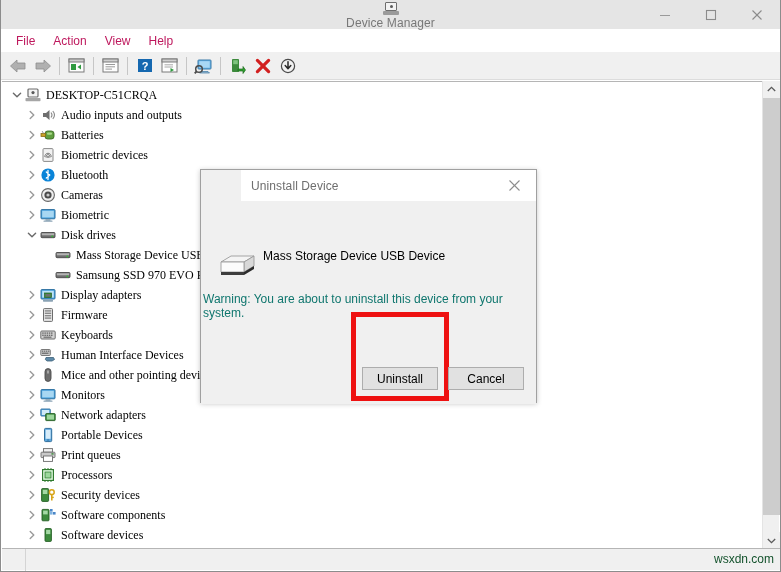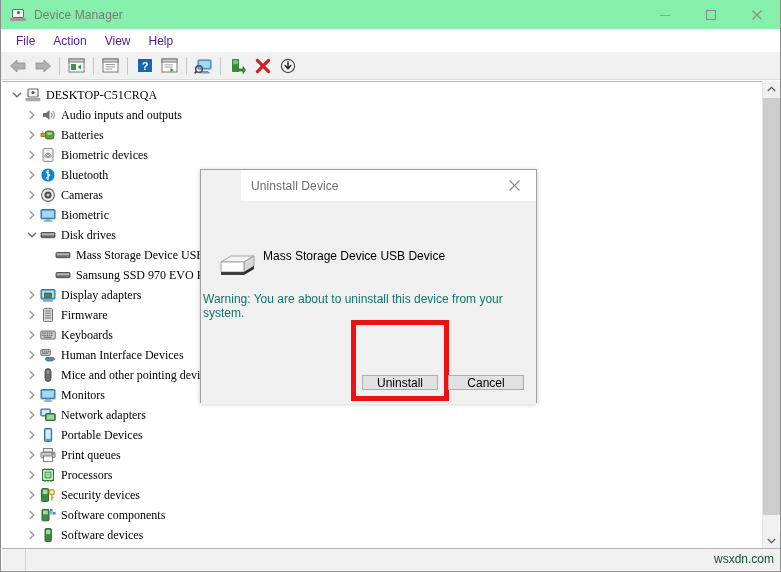--- a/index.html
+++ b/index.html
@@ -16,24 +16,25 @@
     background: #ffffff;
     border: 1px solid #8c8c8c;
     border-top: none;
     overflow: hidden;
   }
 
   
   .titlebar {
     position: relative;
     height: 30px;
-    background: #86efac;
+    background: #e5e5e5;
     display: flex;
     align-items: center;
     border-bottom: 1px solid #ffffff;
+    flex-direction: column;
   }
   .titlebar .app-icon {
     width: 16px; height: 16px;
     margin-left: 9px; margin-right: 8px;
     position: relative;
     flex: 0 0 auto;
   }
   .app-icon .mon {
     position: absolute; left: 2px; top: 2px;
     width: 12px; height: 9px;
@@ -67,21 +68,21 @@
   }
   .winbtn svg { display: block; }
 
   
   .menubar {
     height: 22px;
     display: flex; align-items: center;
     padding-left: 6px;
     background: #ffffff;
     font-size: 12px;
-    color: #4c1d95;
+    color: #be185d;
   }
   .menu-item {
     padding: 2px 9px;
     line-height: 16px;
   }
 
   
   .toolbar {
     height: 28px;
     background: #f0f0f0;
@@ -238,21 +239,21 @@
     position: absolute;
     left: 0; bottom: 14px;
     width: 100%;
     display: flex;
     justify-content: flex-end;
     align-items: center;
     padding-right: 12px;
   }
   .btn {
     min-width: 76px;
-    height: 15px;
+    height: 23px;
     background: #e1e1e1;
     border: 1px solid #adadad;
     font-size: 12px;
     color: #000000;
     font-family: "Liberation Sans", sans-serif;
     display: flex; align-items: center; justify-content: center;
     padding: 0 10px;
     margin-top: 44px;
   }
   .btn-slot { position: relative; }

